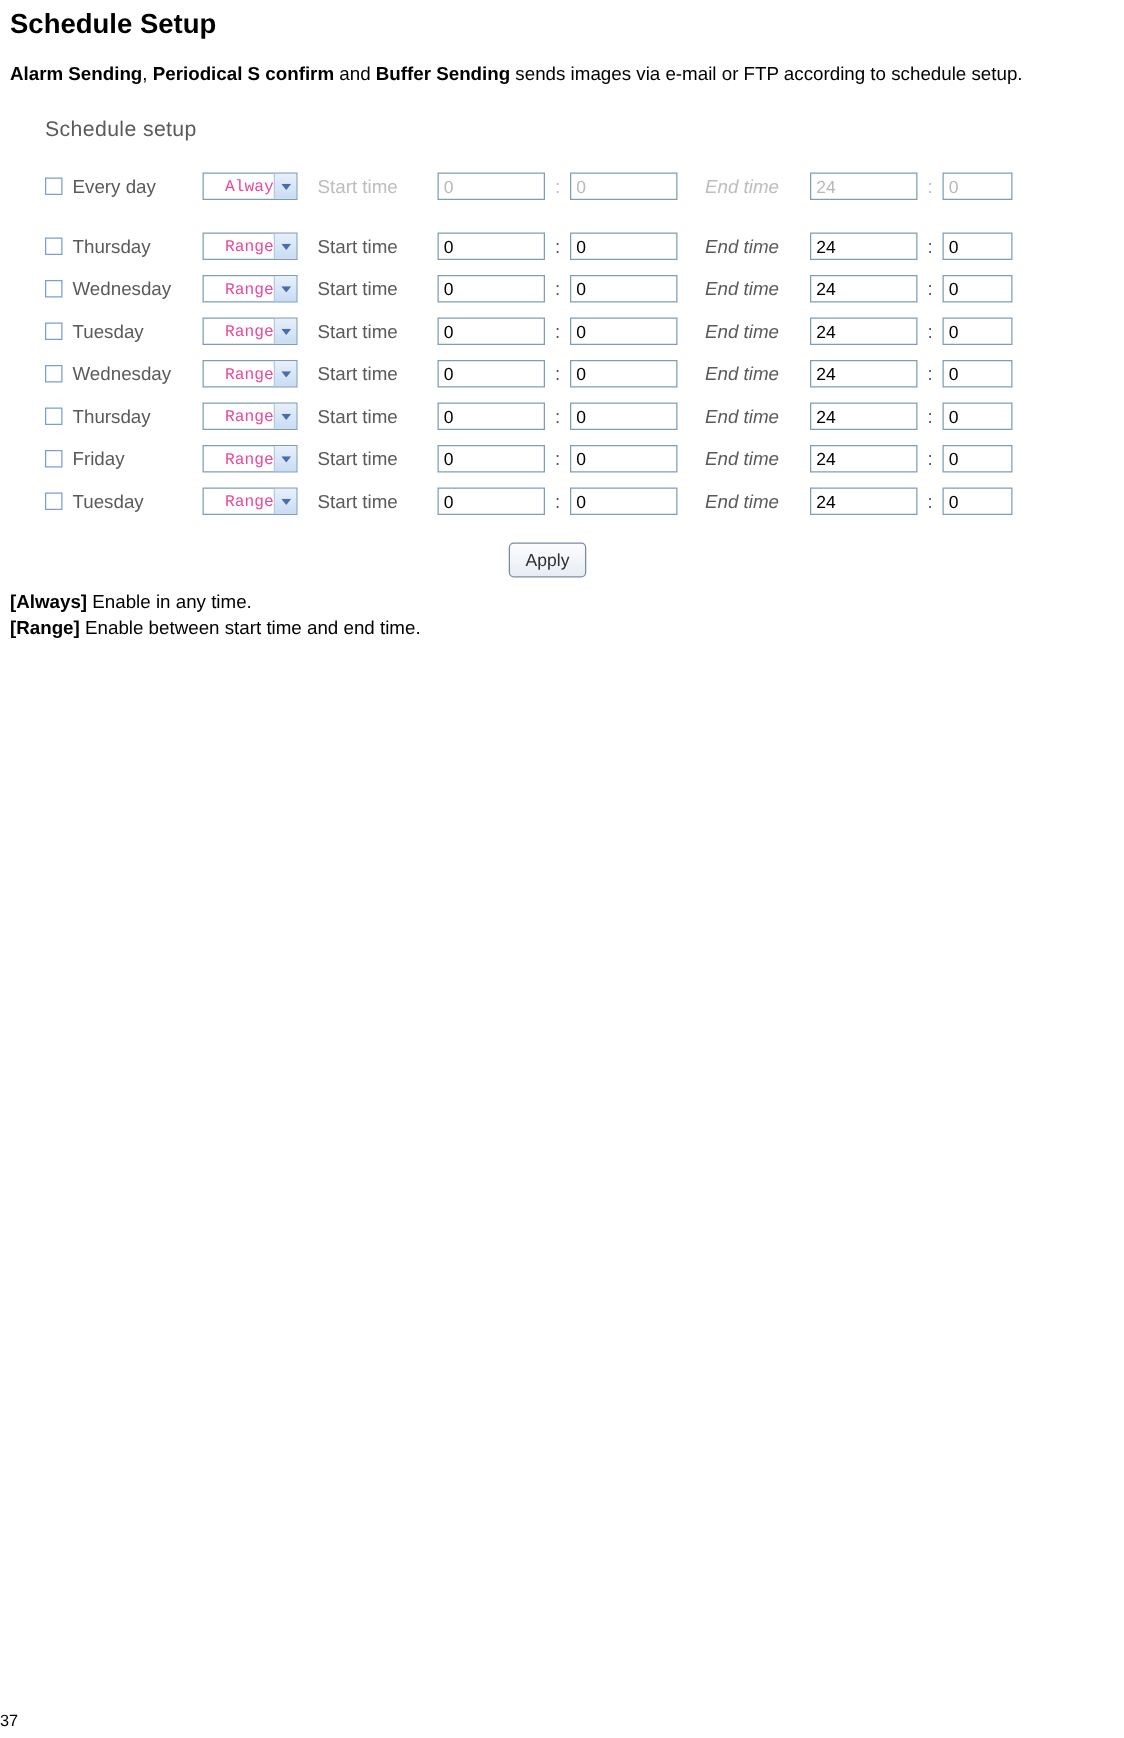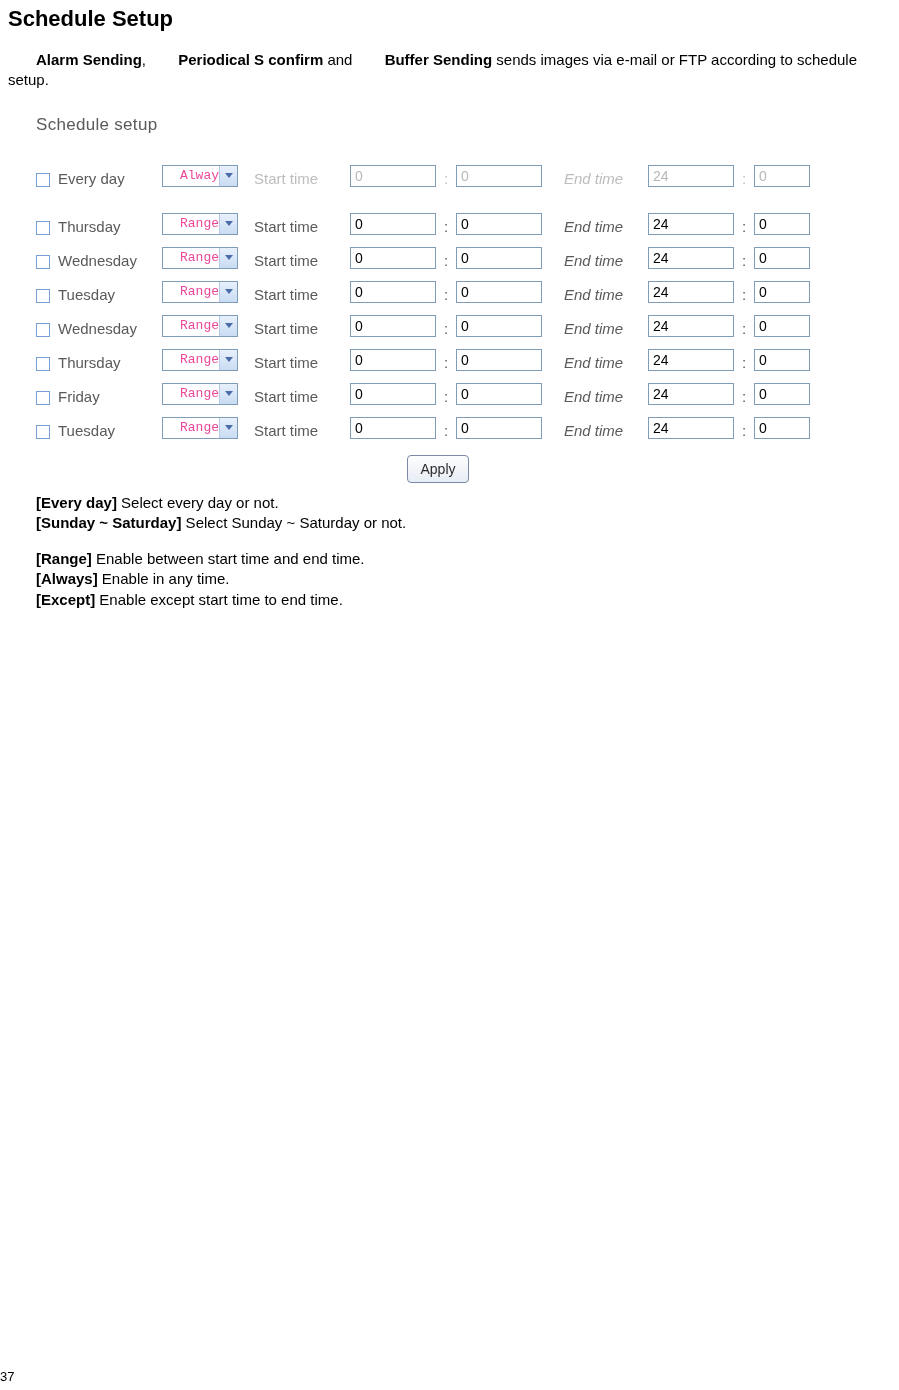--- a/index.html
+++ b/index.html
@@ -15,37 +15,37 @@
   }
   h1.page-title {
     font-size: 22px;
     font-weight: bold;
     margin: 6px 0 18px 0;
   }
   p.intro {
     margin: 0 0 24px 0;
     line-height: 1.35;
   }
-  .b { font-weight: bold; margin-left: 28px; }
+  .b { font-weight: bold; }
 
   
   .figure {
     margin: 0 0 10px 28px;
     width: 810px;
   }
   .fig-title {
     font-family: Verdana, Arial, sans-serif;
     font-size: 17px;
     color: #5a5a5a;
     margin-bottom: 18px;
     letter-spacing: .3px;
   }
   .row {
     display: flex;
-    align-items: flex-end;
+    align-items: center;
     height: 34px;
   }
   .row.gap-below { margin-bottom: 14px; }
   .checkbox {
     width: 14px; height: 14px;
     border: 1px solid #7a9ed6;
     background: #fff;
     margin-right: 8px;
     box-sizing: border-box;
   }
@@ -322,23 +322,18 @@
       </div>
     </div>
 
   <div class="apply-wrap">
     <div class="apply-btn">Apply</div>
   </div>
 </div>
 
 <div class="defs">
   <div class="block">
-    <p class="line"><span class="b">[Every day]</span><span> Select every day or not.</span></p>
-    <p class="line"><span class="b">[Sunday ~ Saturday]</span><span> Select Sunday ~ Saturday or not.</span></p>
-  </div>
-  <div class="block">
+    <p class="line"><span class="b">[Always]</span><span> Enable in any time.</span></p>
     <p class="line"><span class="b">[Range]</span><span> Enable between start time and end time.</span></p>
-    <p class="line"><span class="b">[Always]</span><span> Enable in any time.</span></p>
-    <p class="line"><span class="b">[Except]</span><span> Enable except start time to end time.</span></p>
   </div>
 </div>
 
 <div class="page-num">37</div>
 
 </body></html>

